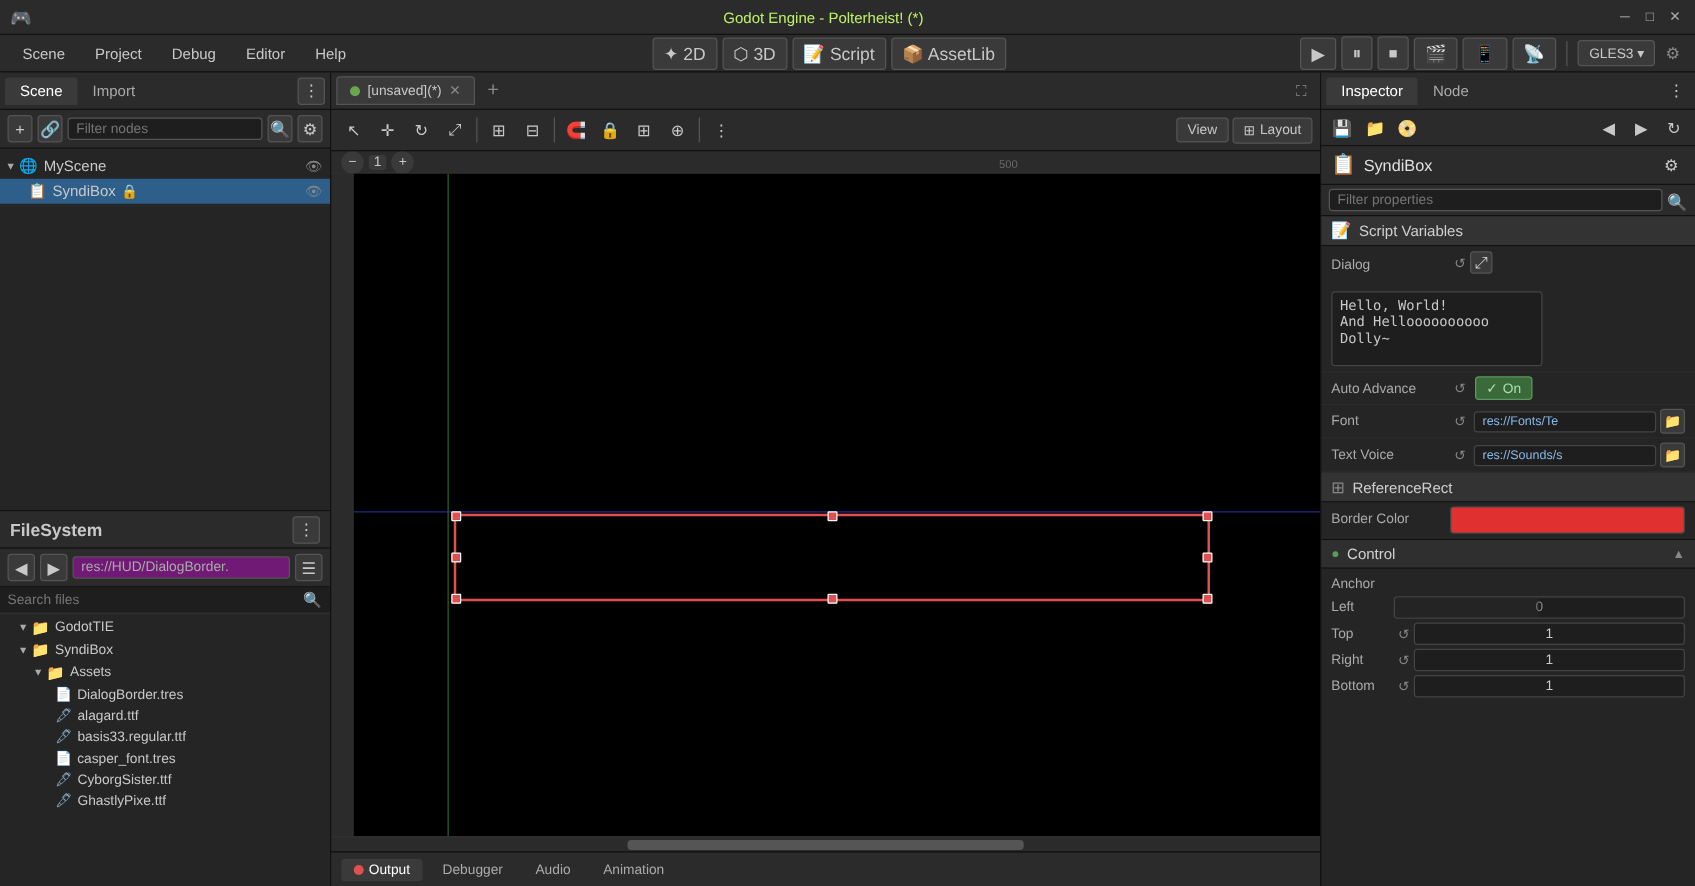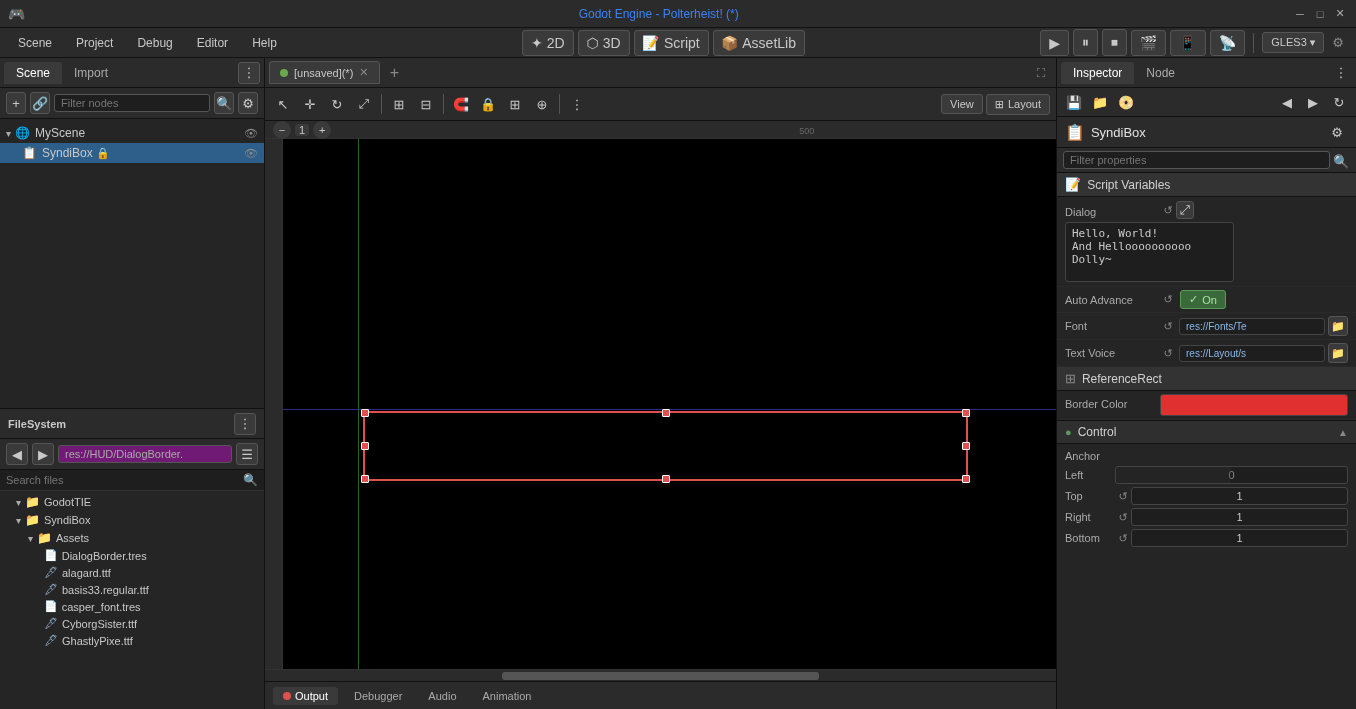--- a/index.html
+++ b/index.html
@@ -19,21 +19,21 @@
     #titlebar {
       height: 28px;
       background: #2b2b2b;
       display: flex;
       align-items: center;
       justify-content: space-between;
       padding: 0 8px;
       border-bottom: 1px solid #111;
       flex-shrink: 0;
     }
-    #titlebar-title { flex: 1; text-align: center; font-size: 12px; color: #3b82f6; }
+    #titlebar-title { flex: 1; text-align: center; font-size: 12px; color: #bef264; }
     #titlebar-controls { display: flex; gap: 4px; }
     .title-btn {
       width: 16px; height: 16px; display: flex; align-items: center; justify-content: center;
       color: #aaa; font-size: 11px; cursor: pointer;
     }
 
     
     #menubar {
       height: 30px;
       background: #2b2b2b;
@@ -166,21 +166,21 @@
       flex-direction: column;
     }
     .fs-header {
       display: flex;
       align-items: center;
       padding: 4px 8px;
       background: #2b2b2b;
       border-bottom: 1px solid #111;
       height: 30px;
     }
-    .fs-title { font-weight: bold; font-size: 11px; flex: 1; }
+    .fs-title { font-weight: bold; font-size: 14px; flex: 1; }
     .fs-toolbar {
       display: flex;
       align-items: center;
       padding: 4px 6px;
       gap: 4px;
       background: #2b2b2b;
       border-bottom: 1px solid #111;
     }
     .breadcrumb-path {
       flex: 1;
@@ -872,21 +872,21 @@
     </div>
 
     <div id="inspector-content">
 
       <div class="section-header">
         <span class="section-icon">📝</span>
         <span class="section-title">Script Variables</span>
       </div>
 
       <div class="prop-row" style="flex-direction:column; padding: 4px 8px;">
-        <div style="display:flex; align-items:center; margin-bottom:3px;">
+        <div style="display:flex; align-items:center; margin-bottom:14px;">
           <span class="prop-label">Dialog</span>
           <div class="reset-btn">↺</div>
           <div class="small-btn" style="width:18px; height:18px; margin-left:auto;">⤢</div>
         </div>
         <textarea class="prop-text-area" style="height: 70px;">Hello, World!
 And Helloooooooooo Dolly~</textarea>
       </div>
 
       <div class="prop-row">
         <span class="prop-label">Auto Advance</span>
@@ -905,21 +905,21 @@
           <div class="reset-btn">↺</div>
           <div class="prop-resource-text">res://Fonts/Te</div>
           <div class="prop-folder-btn">📁</div>
         </div>
       </div>
 
       <div class="prop-row">
         <span class="prop-label">Text Voice</span>
         <div class="prop-resource">
           <div class="reset-btn">↺</div>
-          <div class="prop-resource-text">res://Layout/s</div>
+          <div class="prop-resource-text">res://Sounds/s</div>
           <div class="prop-folder-btn">📁</div>
         </div>
       </div>
 
 
 
       <div class="section-header">
         <span class="section-icon">⊞</span>
         <span class="section-title">ReferenceRect</span>
       </div>

